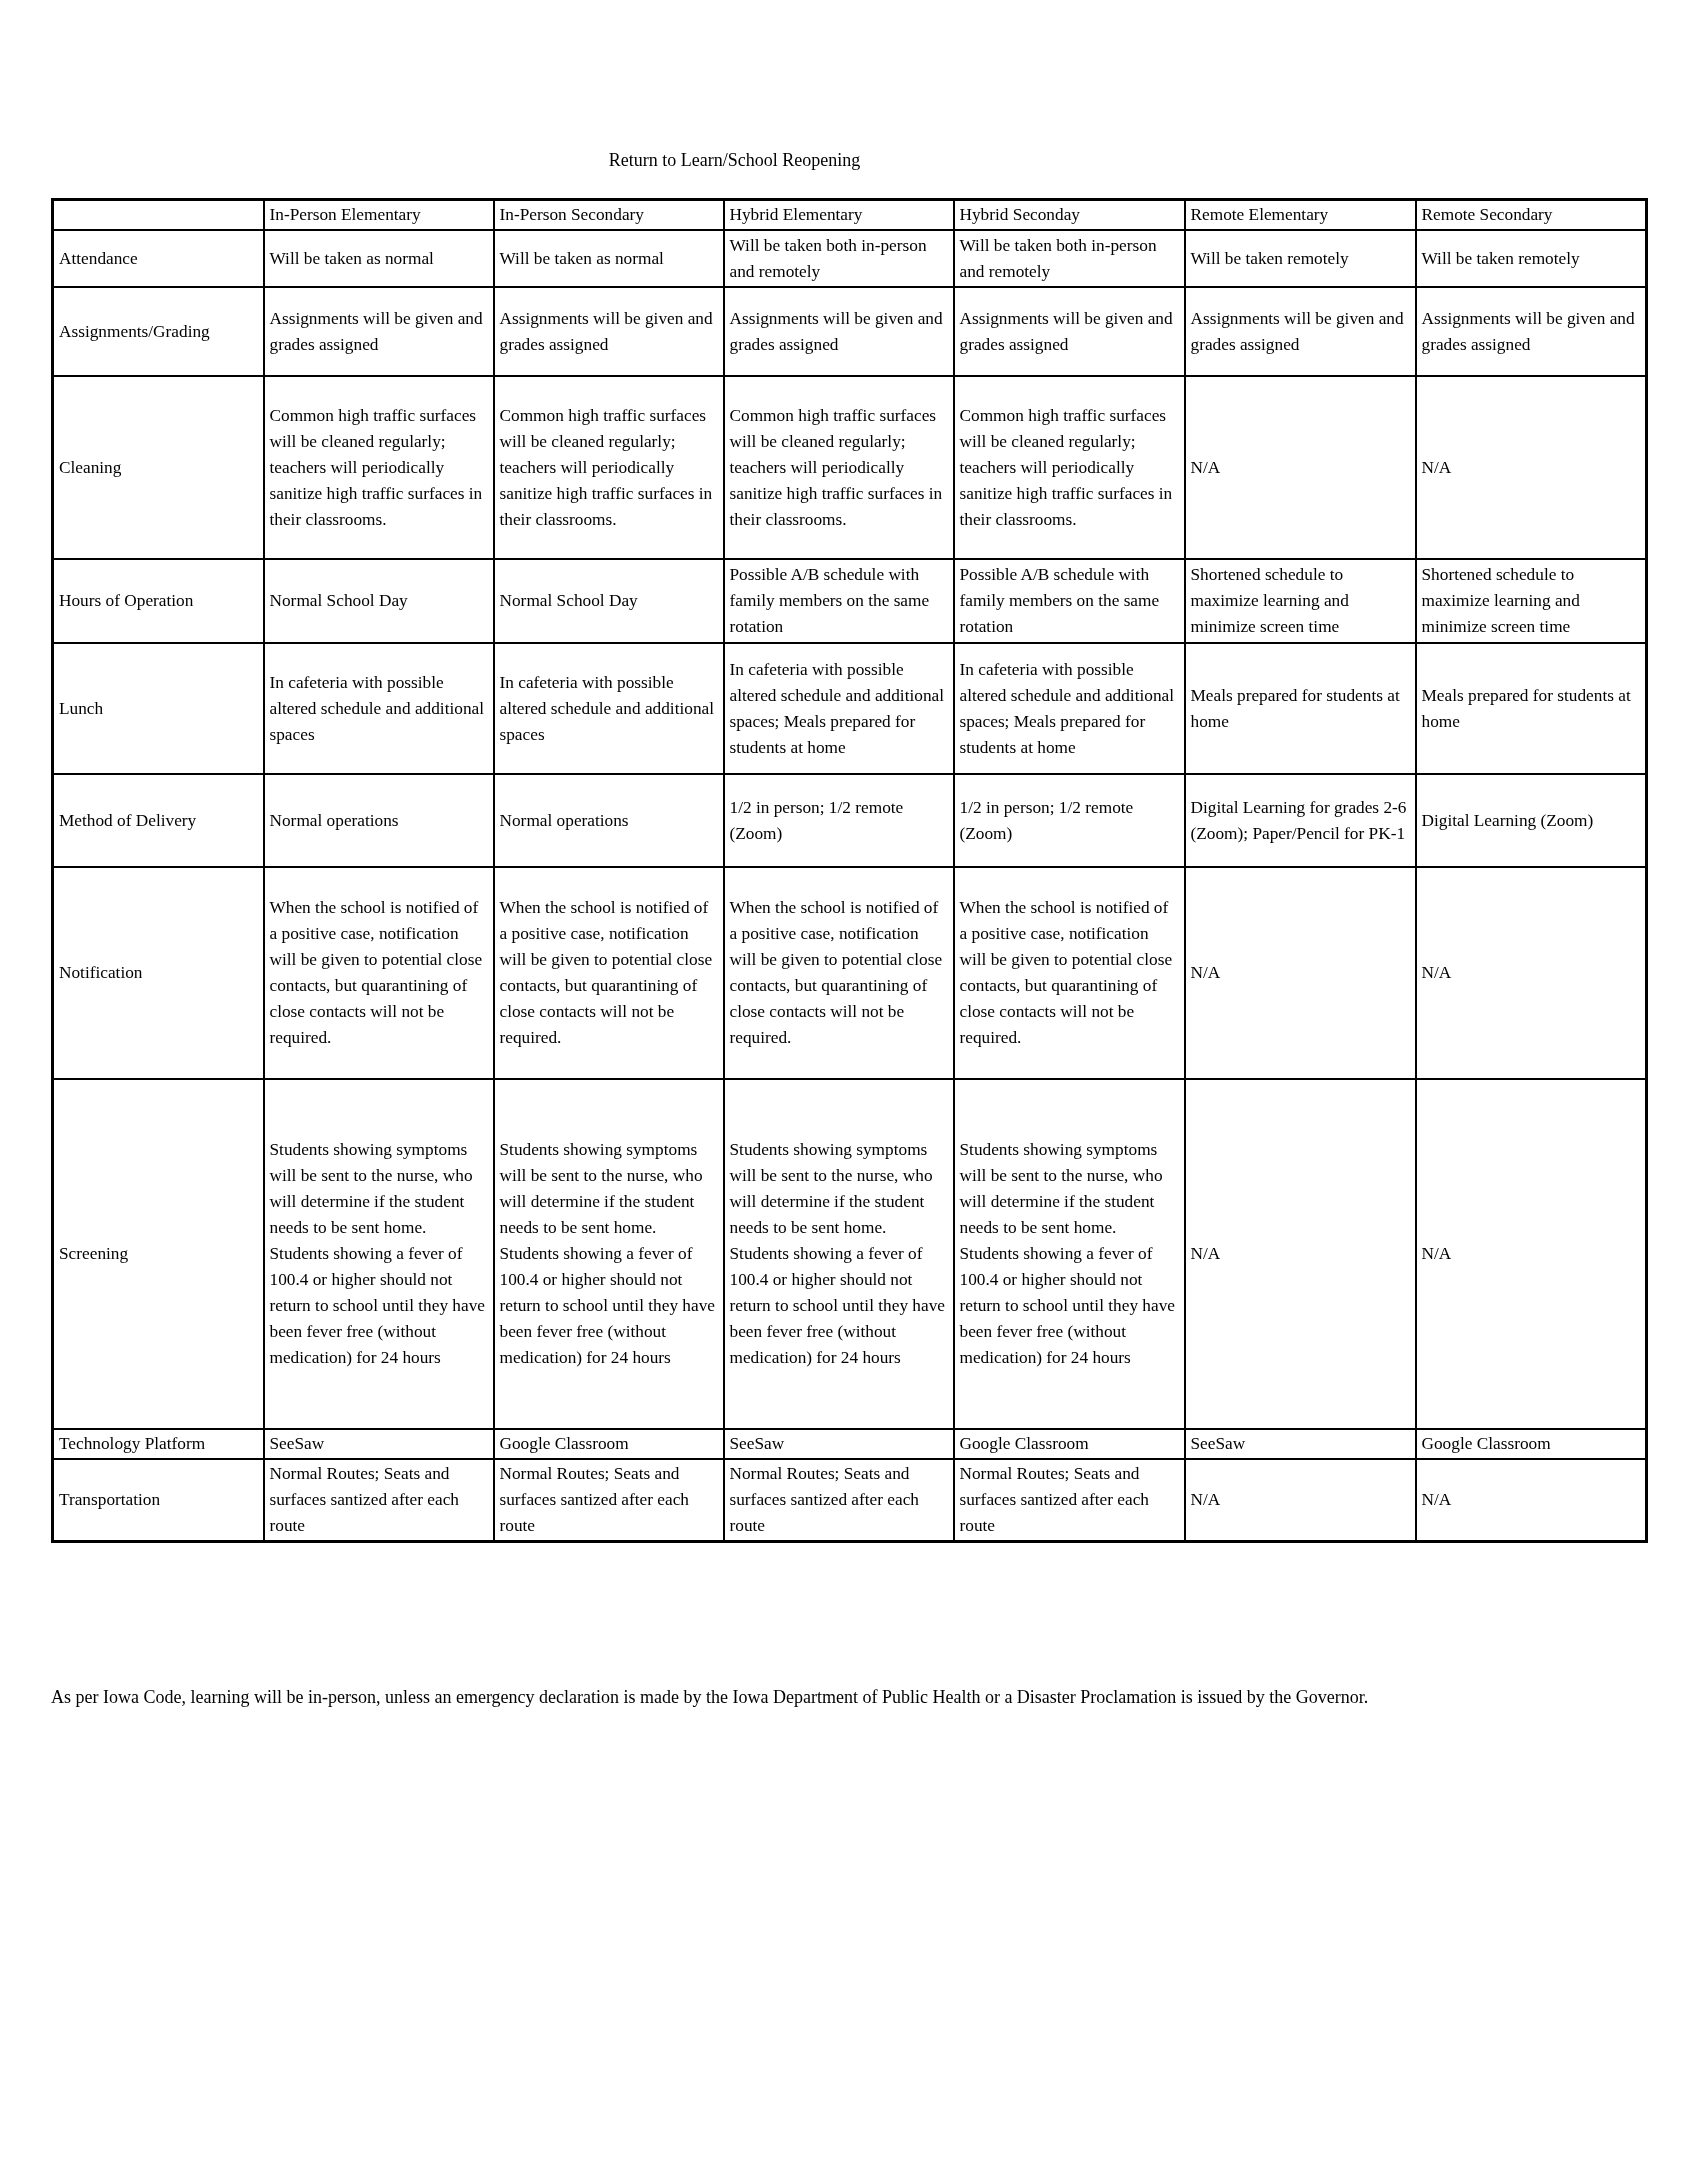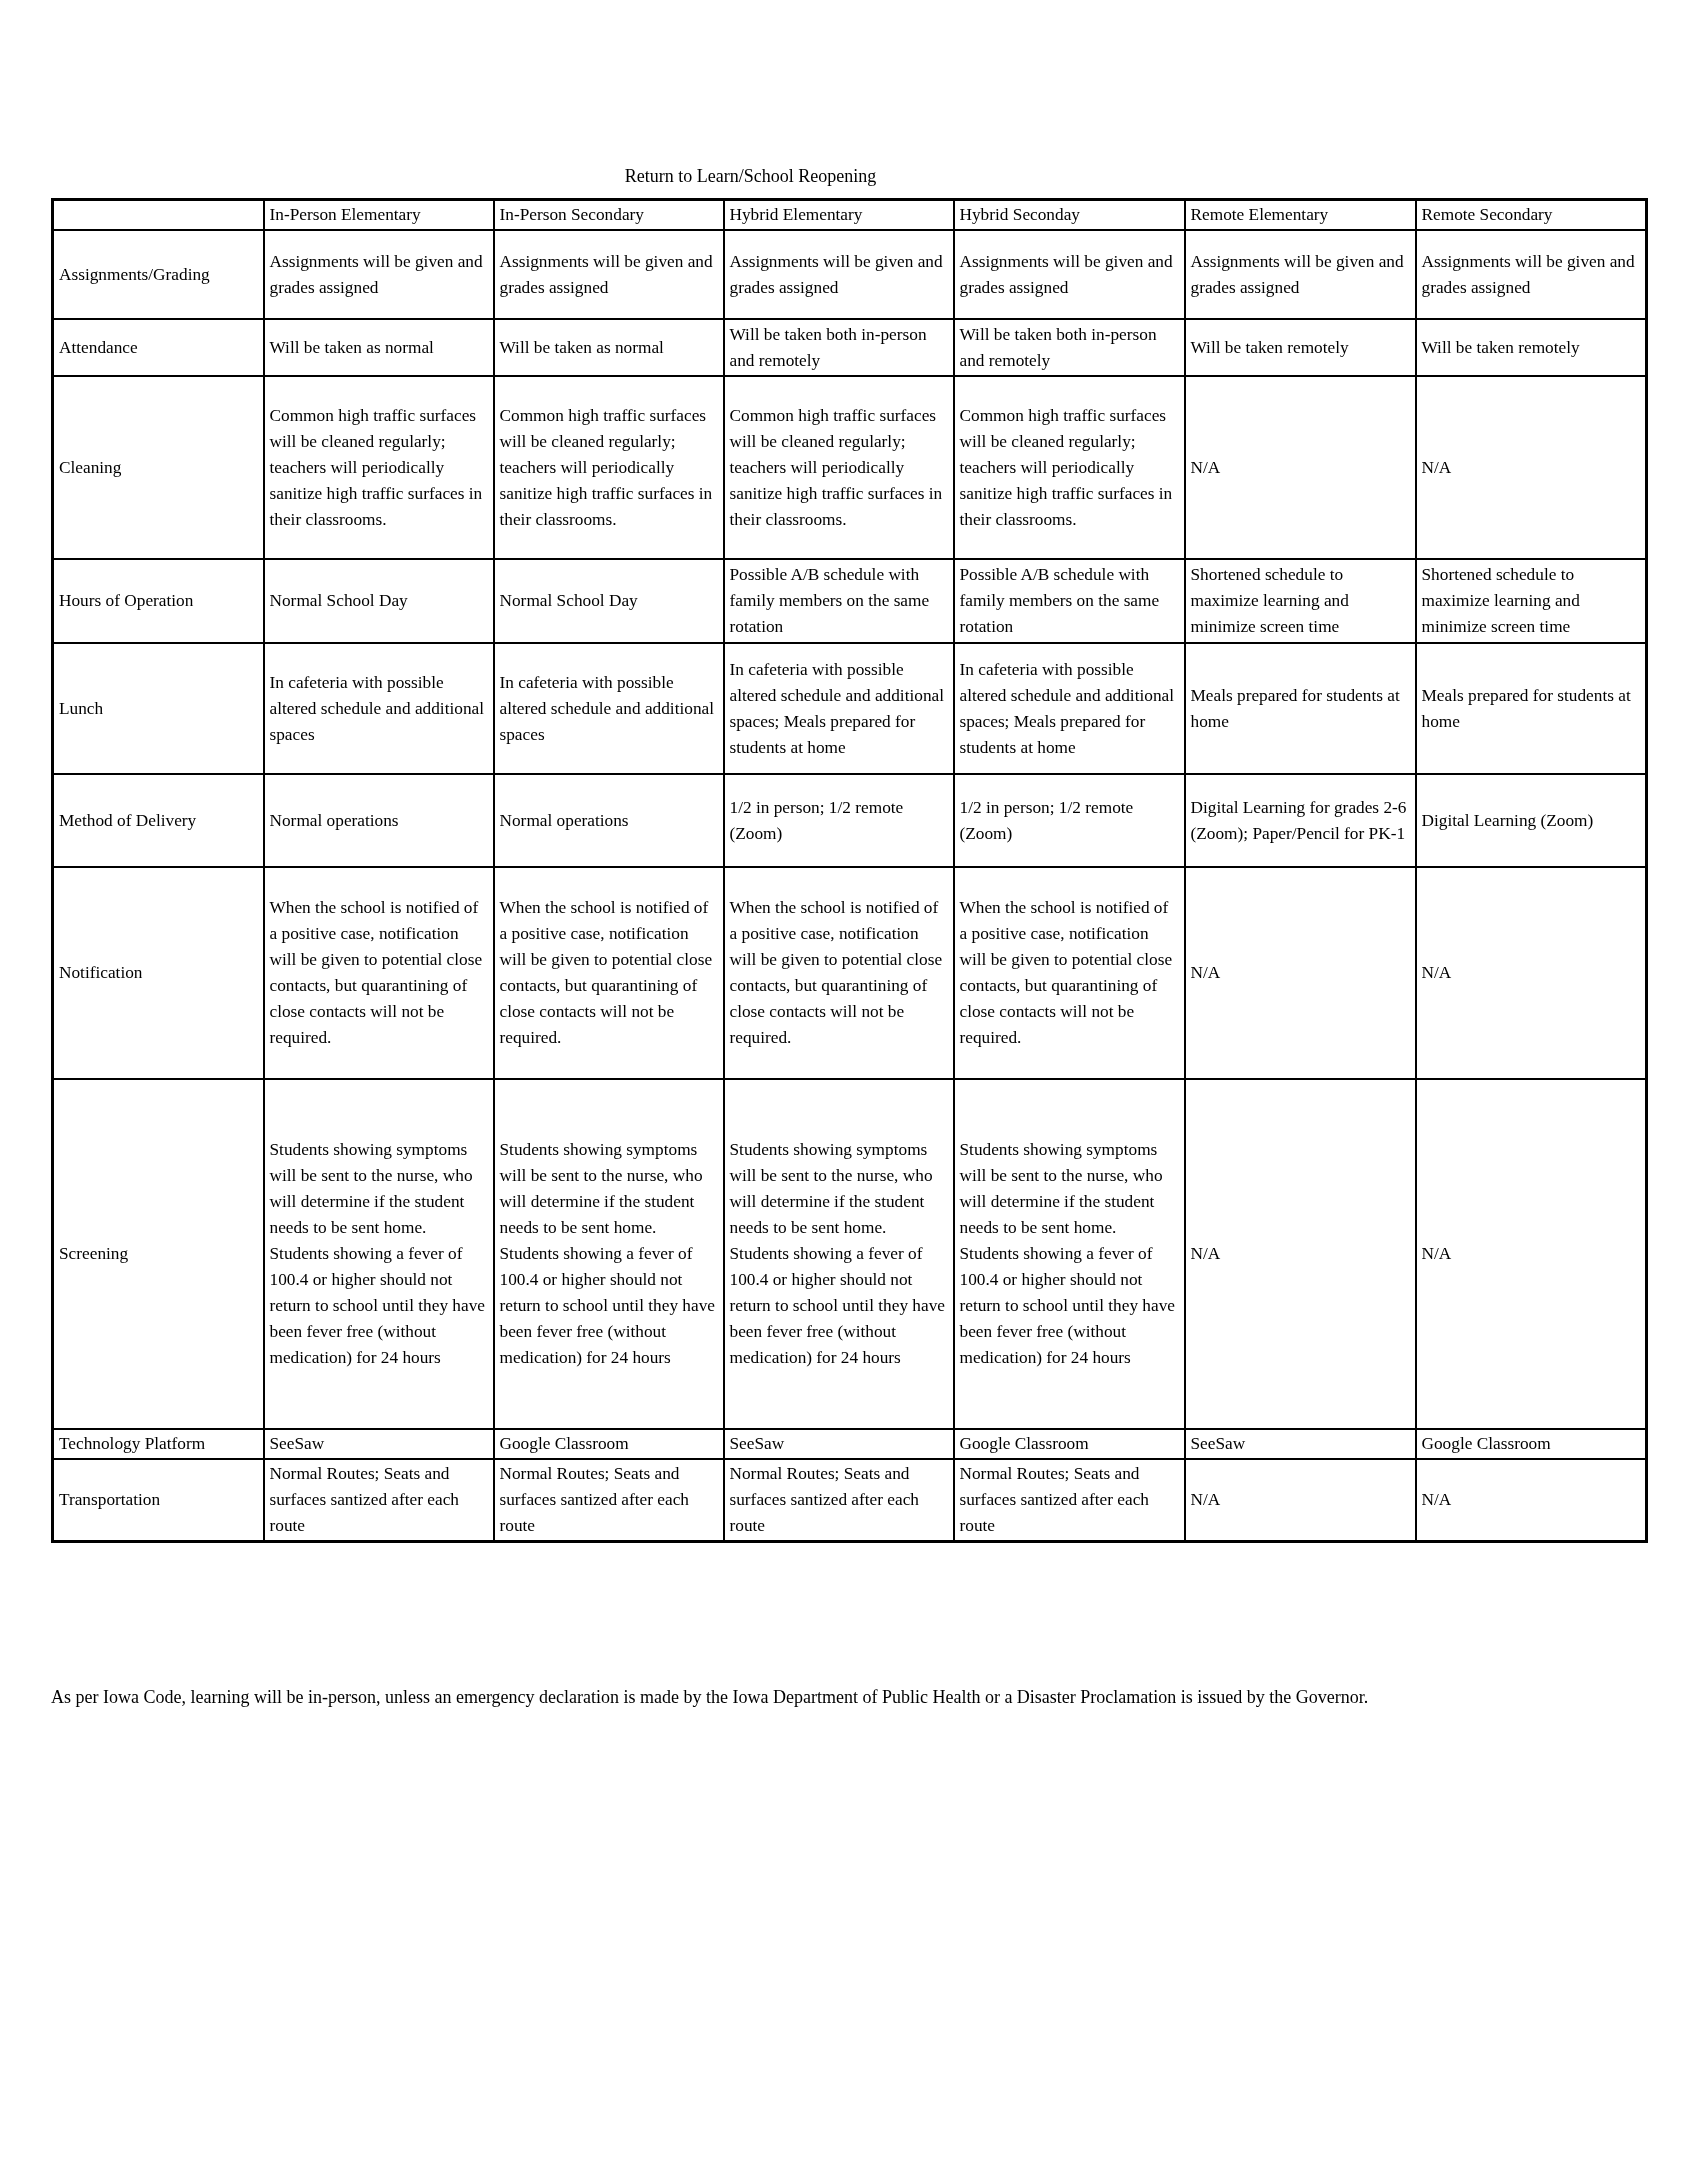--- a/index.html
+++ b/index.html
@@ -13,21 +13,21 @@
   }
   .page { position: relative; width: 1683px; height: 2178px; }
   .doc-title {
     position: absolute;
     top: 150px;
     left: 0;
     width: 1469px;
     text-align: center;
     font-size: 18px;
     font-weight: normal;
-    margin: 16px;
+    margin: 0;
   }
   table.grid {
     position: absolute;
     top: 198px;
     left: 51px;
     width: 1592px;
     border-collapse: collapse;
     table-layout: fixed;
     border: 3px solid #000;
   }
@@ -72,37 +72,37 @@
         <th></th>
         <th>In-Person Elementary</th>
         <th>In-Person Secondary</th>
         <th>Hybrid Elementary</th>
         <th>Hybrid Seconday</th>
         <th>Remote Elementary</th>
         <th>Remote Secondary</th>
       </tr>
     </thead>
     <tbody>
+      <tr style="height:57px">
+        <td>Attendance</td>
+        <td>Will be taken as normal</td>
+        <td>Will be taken as normal</td>
+        <td>Will be taken both in-person and remotely</td>
+        <td>Will be taken both in-person and remotely</td>
+        <td>Will be taken remotely</td>
+        <td>Will be taken remotely</td>
+      </tr>
       <tr style="height:89px">
         <td>Assignments/Grading</td>
         <td>Assignments will be given and grades assigned</td>
         <td>Assignments will be given and grades assigned</td>
         <td>Assignments will be given and grades assigned</td>
         <td>Assignments will be given and grades assigned</td>
         <td>Assignments will be given and grades assigned</td>
         <td>Assignments will be given and grades assigned</td>
-      </tr>
-      <tr style="height:57px">
-        <td>Attendance</td>
-        <td>Will be taken as normal</td>
-        <td>Will be taken as normal</td>
-        <td>Will be taken both in-person and remotely</td>
-        <td>Will be taken both in-person and remotely</td>
-        <td>Will be taken remotely</td>
-        <td>Will be taken remotely</td>
       </tr>
       <tr style="height:183px">
         <td>Cleaning</td>
         <td>Common high traffic surfaces will be cleaned regularly; teachers will periodically sanitize high traffic surfaces in their classrooms.</td>
         <td>Common high traffic surfaces will be cleaned regularly; teachers will periodically sanitize high traffic surfaces in their classrooms.</td>
         <td>Common high traffic surfaces will be cleaned regularly; teachers will periodically sanitize high traffic surfaces in their classrooms.</td>
         <td>Common high traffic surfaces will be cleaned regularly; teachers will periodically sanitize high traffic surfaces in their classrooms.</td>
         <td>N/A</td>
         <td>N/A</td>
       </tr>

